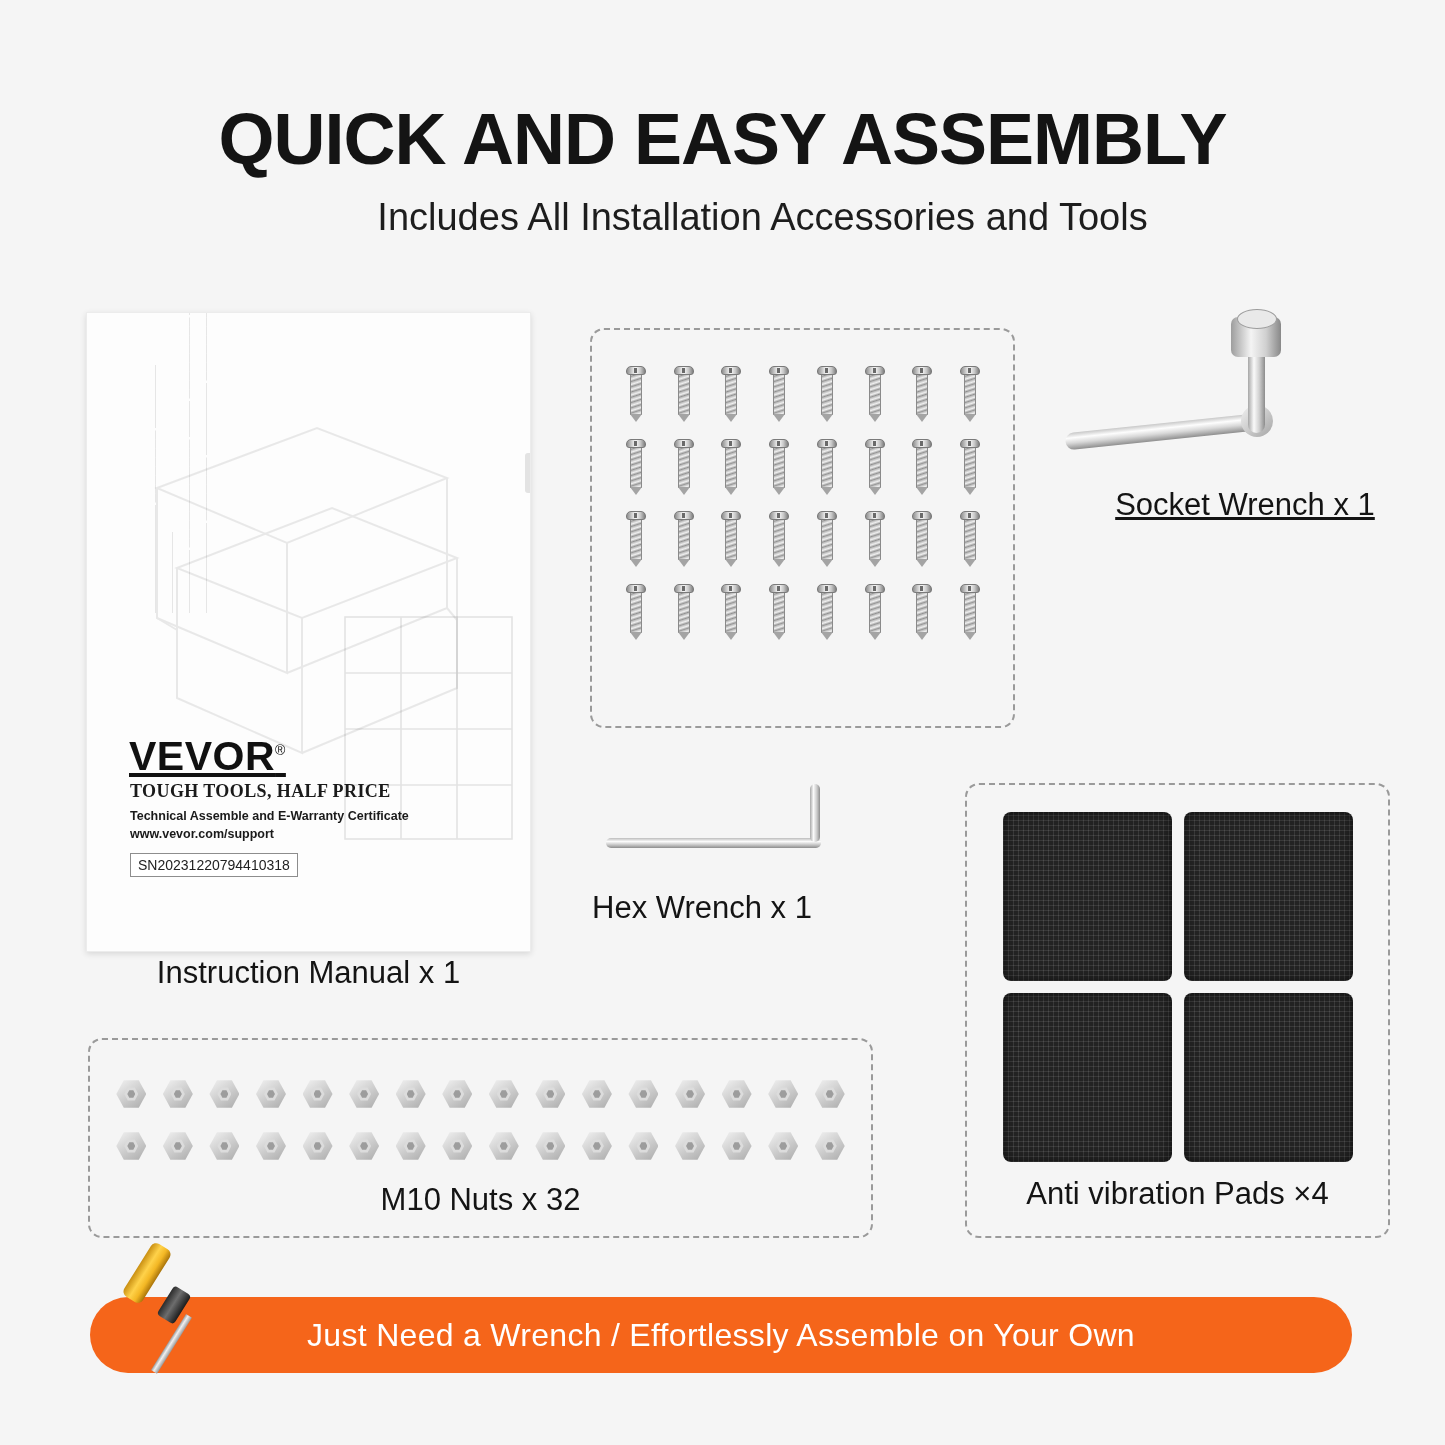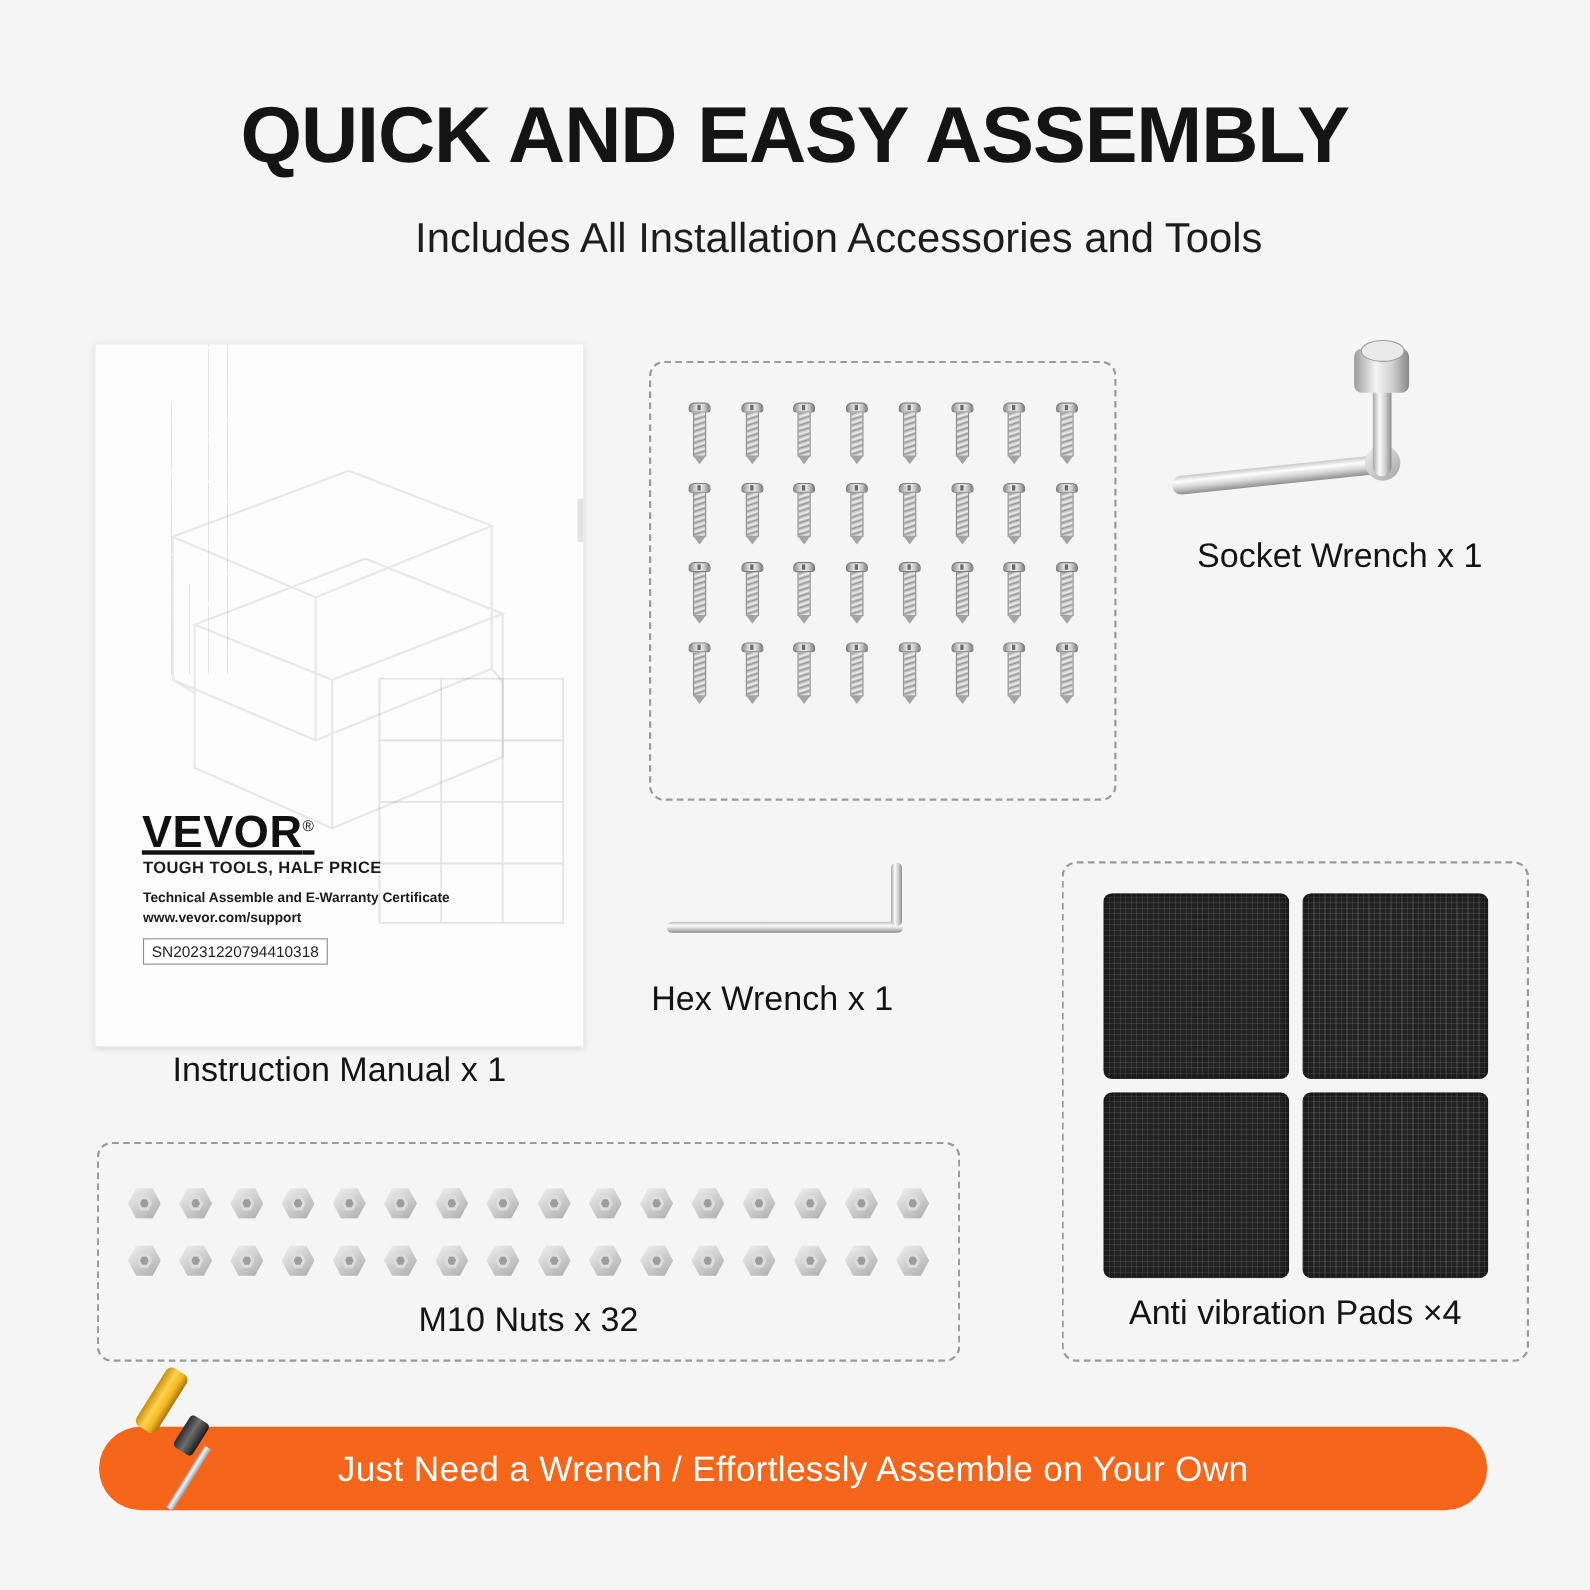--- a/index.html
+++ b/index.html
@@ -6,21 +6,21 @@
   html, body {
     width: 1445px; height: 1445px;
     background: #f4f4f4;
     font-family: "Liberation Sans", sans-serif;
     overflow: hidden;
   }
   .stage { position: relative; width: 1445px; height: 1445px; background: #f5f5f5; }
 
   
   .title {
-    position: absolute; top: 82px; left: 0; width: 1445px;
+    position: absolute; top: 98px; left: 0; width: 1445px;
     text-align: center;
     font-size: 72px; font-weight: 800; letter-spacing: -1px;
     color: #141414;
   }
   .subtitle {
     position: absolute; top: 196px; left: 0; width: 1445px;
     text-align: center;
     font-size: 38px; font-weight: 400; color: #1d1d1d; margin-left: 40px;
   }
 
@@ -55,21 +55,21 @@
     position: absolute; right: -2px; top: 140px; width: 7px; height: 40px;
     background: #e3e3e3; border-radius: 3px;
   }
   .manual .brand {
     position: absolute; left: 42px; top: 420px;
     font-size: 41px; font-weight: 800; letter-spacing: .5px; color: #111; text-decoration: underline;
   }
   .manual .brand sup { font-size: 14px; font-weight: 400; vertical-align: super; }
   .manual .tagline {
     position: absolute; left: 43px; top: 468px;
-    font-size: 15px; font-weight: 700; letter-spacing: .4px; color: #1a1a1a;
+    font-size: 18px; font-weight: 700; letter-spacing: .4px; color: #1a1a1a; font-family: Liberation Serif, serif;
   }
   .manual .support {
     position: absolute; left: 43px; top: 494px;
     font-size: 12.5px; font-weight: 700; color: #1a1a1a; line-height: 1.45;
   }
   .manual .sn {
     position: absolute; left: 43px; top: 540px;
     border: 1px solid #8d8d8d; padding: 3px 7px;
     font-size: 14px; color: #222; background: #fff;
   }
@@ -467,21 +467,21 @@
         <i class="tip"></i>
       </div>
   </div>
 
   <div class="socket-wrench">
     <div class="sw-arm-h"></div>
     <div class="sw-elbow"></div>
     <div class="sw-arm-v"></div>
     <div class="sw-socket"></div>
   </div>
-  <div class="caption" style="left:1048px; top:487px; width:340px;">Socket Wrench x 1</div>
+  <div class="caption" style="left:1075px; top:487px; width:340px;text-decoration:underline;">Socket Wrench x 1</div>
 
   <div class="hex-wrench">
     <div class="hx-long"></div>
     <div class="hx-short"></div>
   </div>
   <div class="caption" style="left:532px; top:890px; width:340px;">Hex Wrench x 1</div>
 
   <div class="dashed" id="nuts-box"></div>
   <div class="nut-rows">
     <div class="nut-row">

